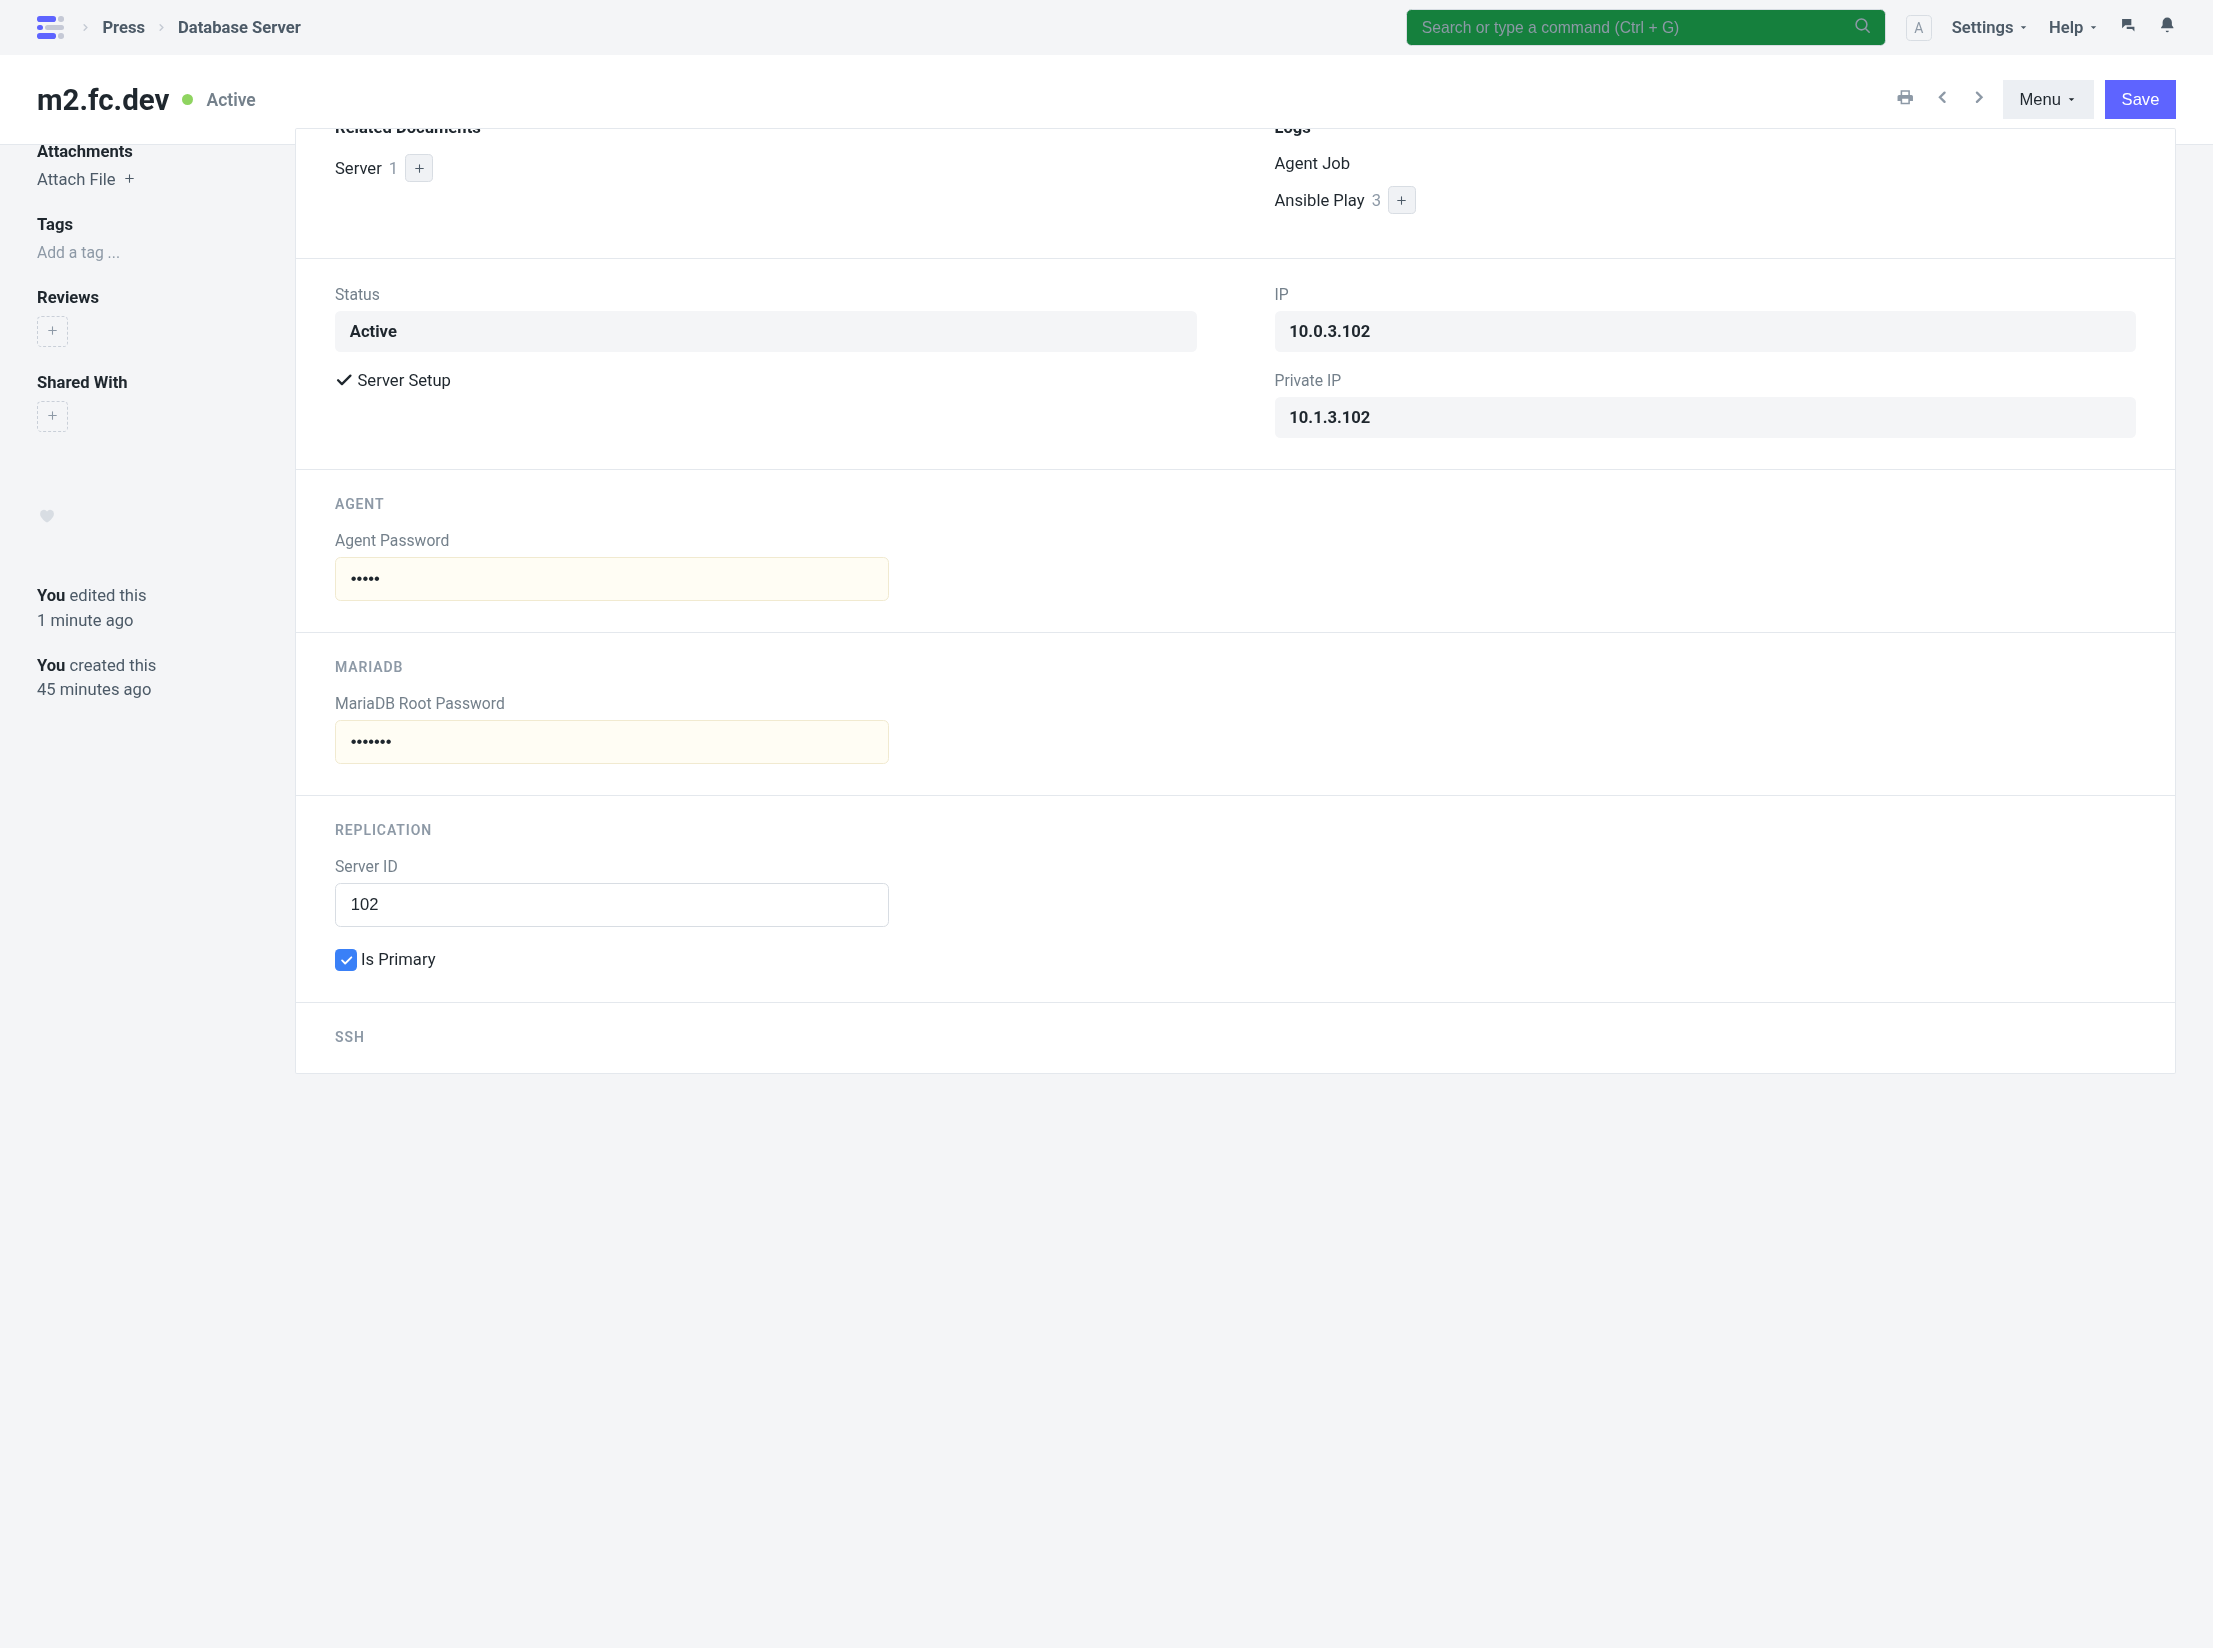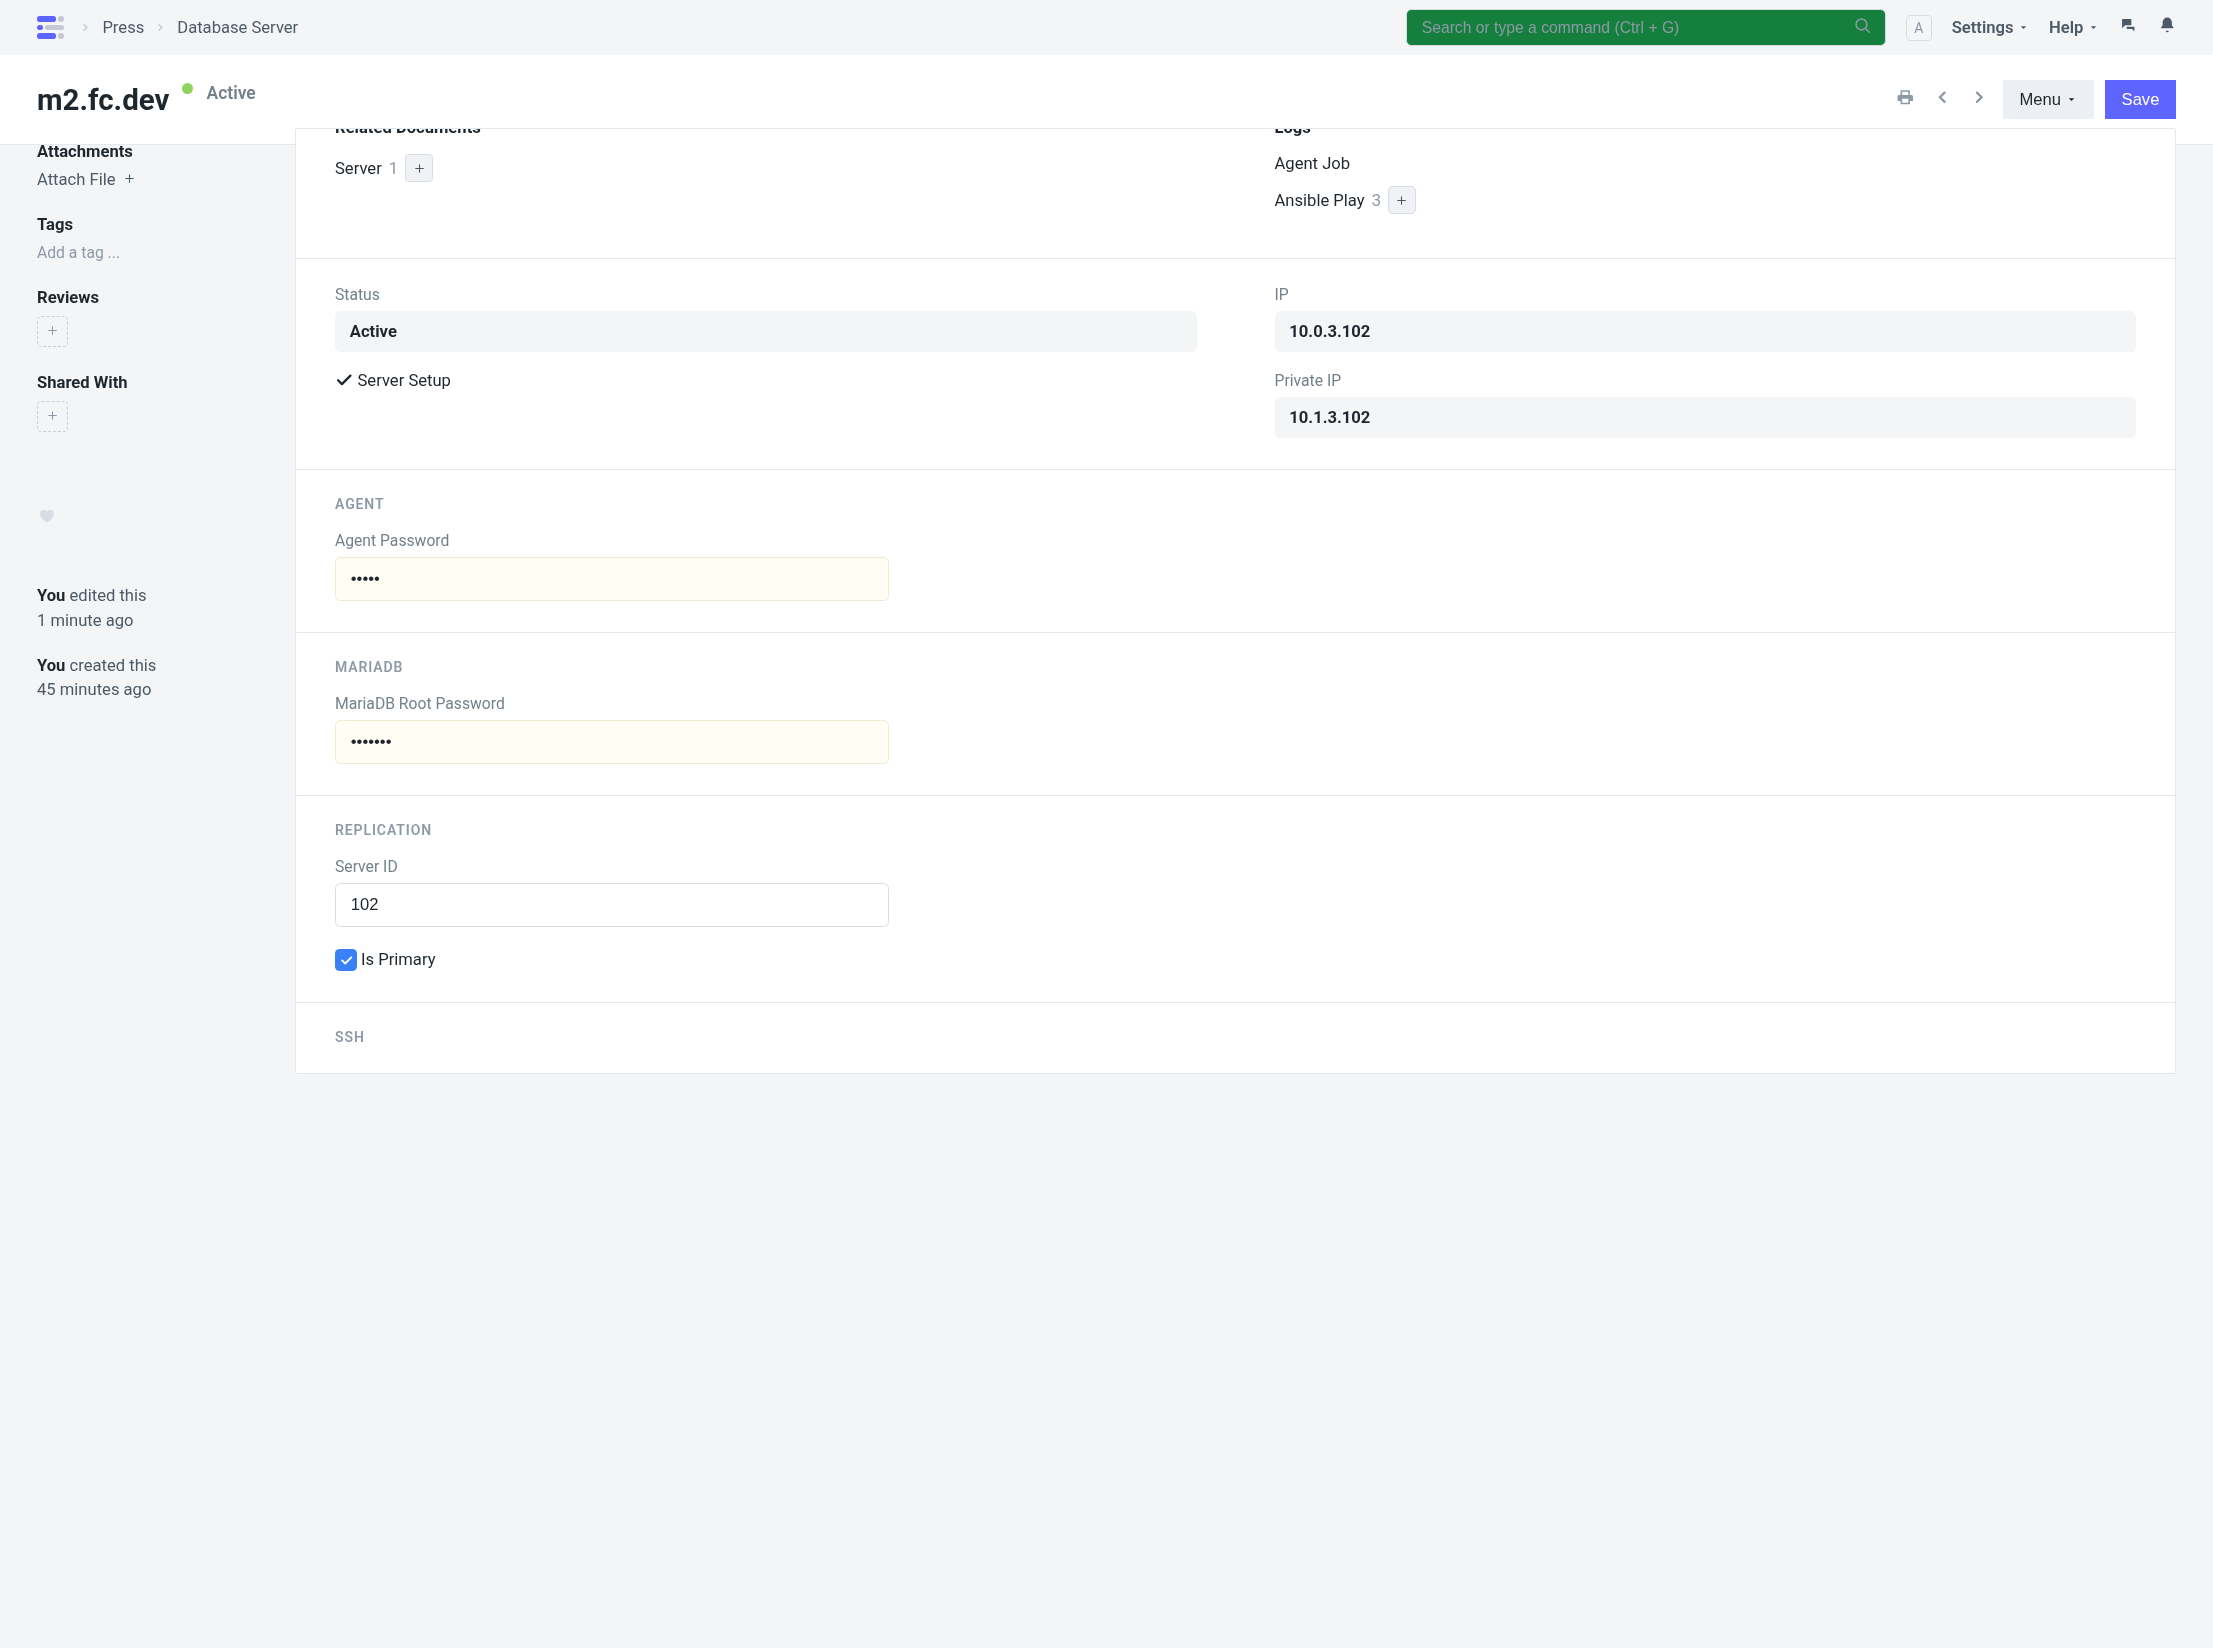--- a/index.html
+++ b/index.html
@@ -35,21 +35,21 @@
     background: #f4f5f7;
   }
   .logo {
     display:flex; flex-direction:column; gap:2.8px;
     margin-right: 16.6px;
   }
   .logo-row { display:flex; gap:2.8px; }
   .logo-dot  { width:5.5px; height:5.5px; border-radius:50%; background:#c5c9d6; }
   .logo-bar  { width:18.5px; height:5.5px; border-radius:2.8px; background:#5e64ff; }
   .logo-bar.g{ background:#c5c9d6; }
-  .breadcrumb { display:flex; align-items:flex-start; gap:11px; color: var(--text-mid); font-weight:400; font-size:16.6px;}
+  .breadcrumb { display:flex; align-items:flex-start; gap:11px; color: var(--text-mid); font-weight:700; font-size:16.6px;}
   .chev { color:#c4cad3; }
   .bc-item { cursor:pointer; }
   .search-wrap { margin-left:auto; display:flex; align-items:center; gap:20px; }
   .search {
     width: 480px; height:37px;
     border:0.9px solid var(--border);
     border-radius:5.5px;
     background:#15803d;
     display:flex; align-items:center;
     padding:0 13px;
@@ -67,21 +67,21 @@
   .icon-svg.muted { fill:var(--text-muted); }
 
   
   .titlebar {
     background:#fff;
     height: 90px;
     border-bottom:0.9px solid var(--border-light);
     display:flex; align-items:center;
     padding:0 37px;
   }
-  .doc-title { font-size:29.5px; font-weight:700; color:#1f272e; display:flex; align-items:flex-start; gap:13px;}
+  .doc-title { font-size:29.5px; font-weight:700; color:#1f272e; display:flex; align-items:center; gap:13px;}
   .status-dot { width:11px; height:11px; border-radius:50%; background: var(--green); display:inline-block;}
   .status-text { font-size:17.5px; font-weight:600; color:var(--text-light); }
   .title-actions { margin-left:auto; display:flex; align-items:center; gap:11px; }
   .icon-btn { color:var(--text-muted); cursor:pointer; padding:3.7px; }
   .btn {
     height:39px; border-radius:0; padding:0 16.6px; font-size:16.6px; font-weight:500;
     display:flex; align-items:center; gap:5.5px; cursor:pointer; border:none;
   }
   .btn.gray { background:#eceff3; color:var(--text-dark); }
   .btn.primary { background: var(--save-blue); color:#fff; }

